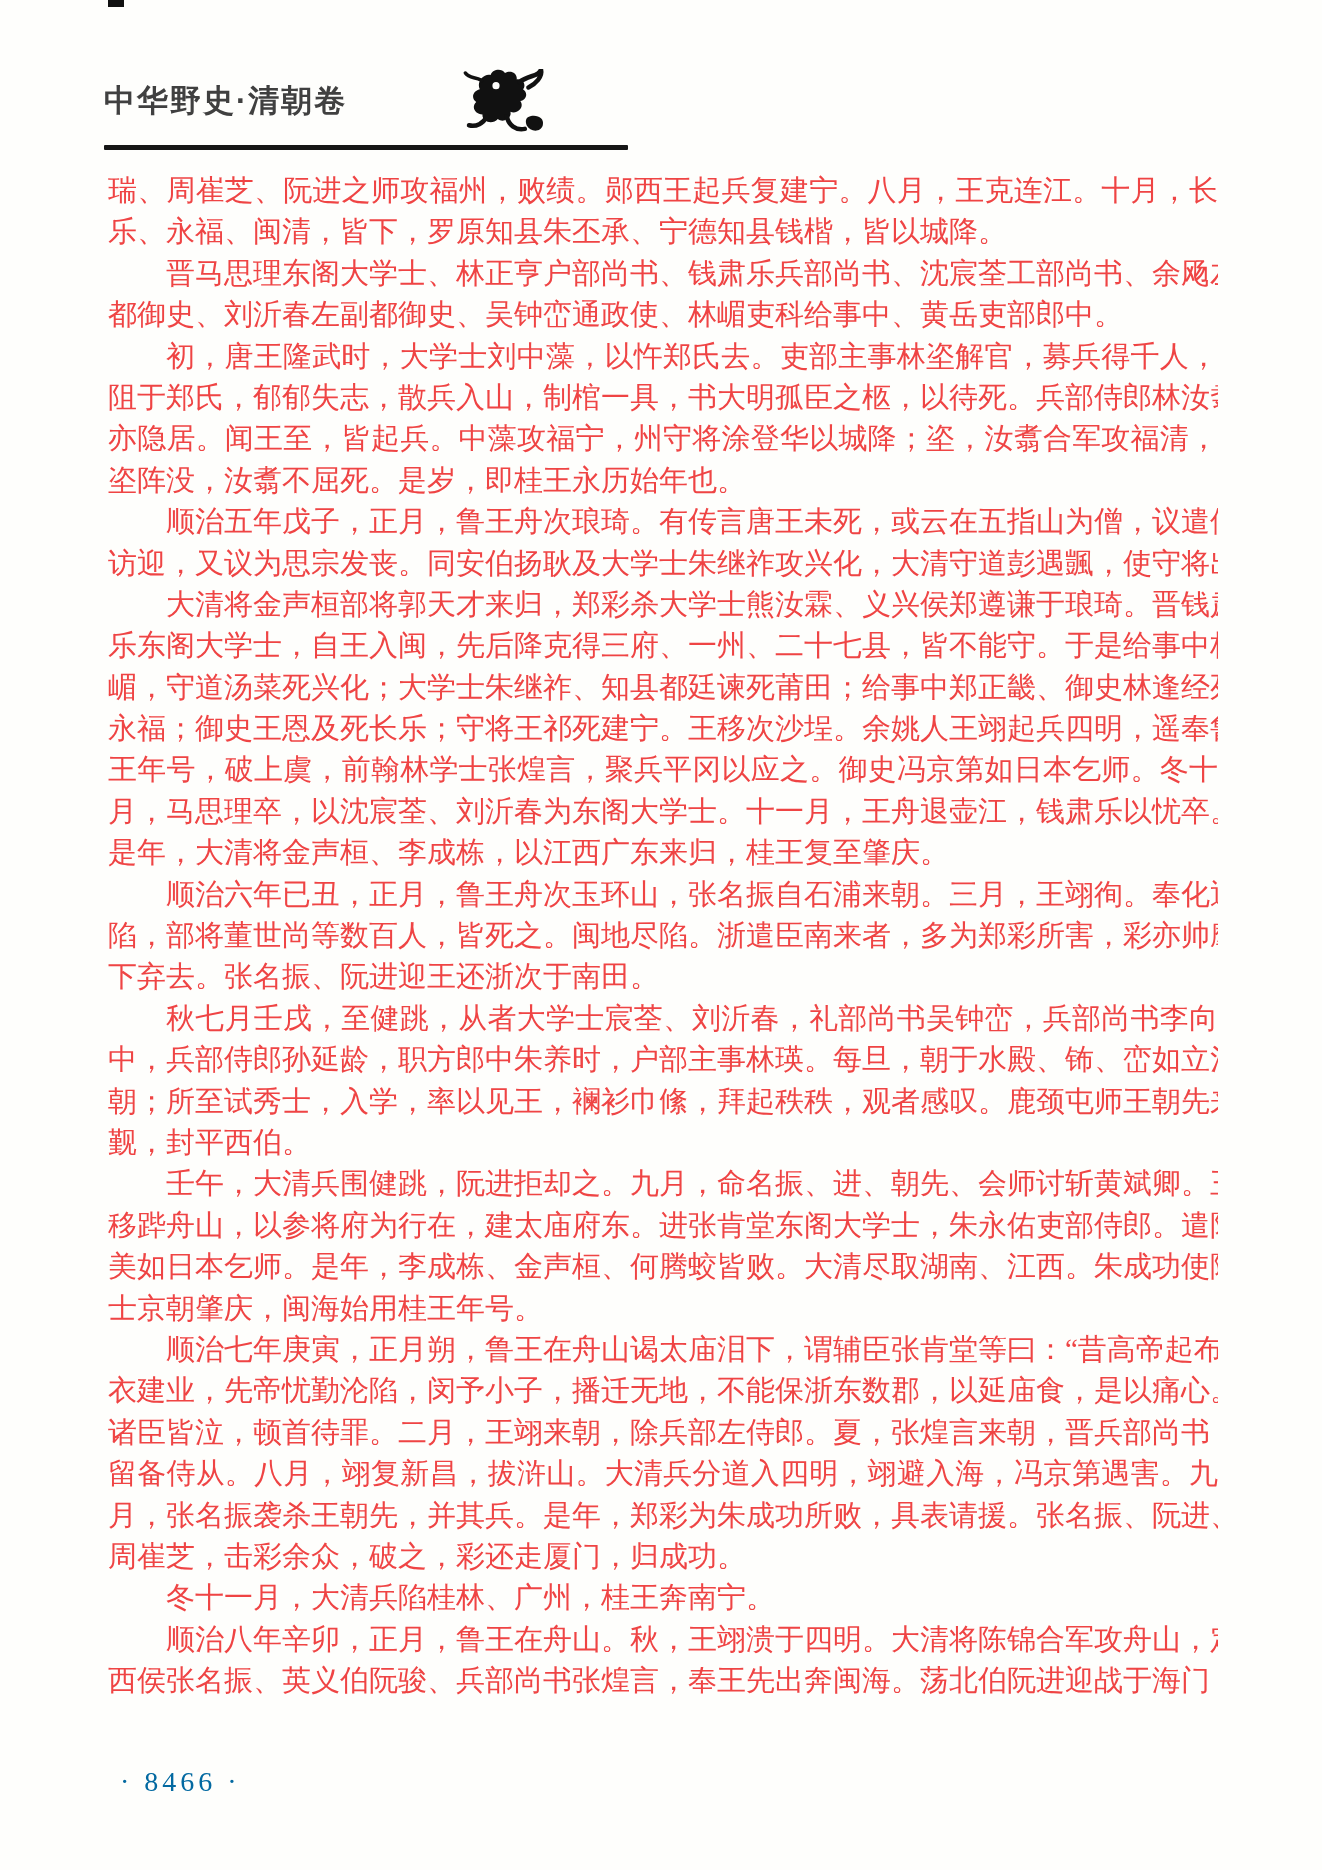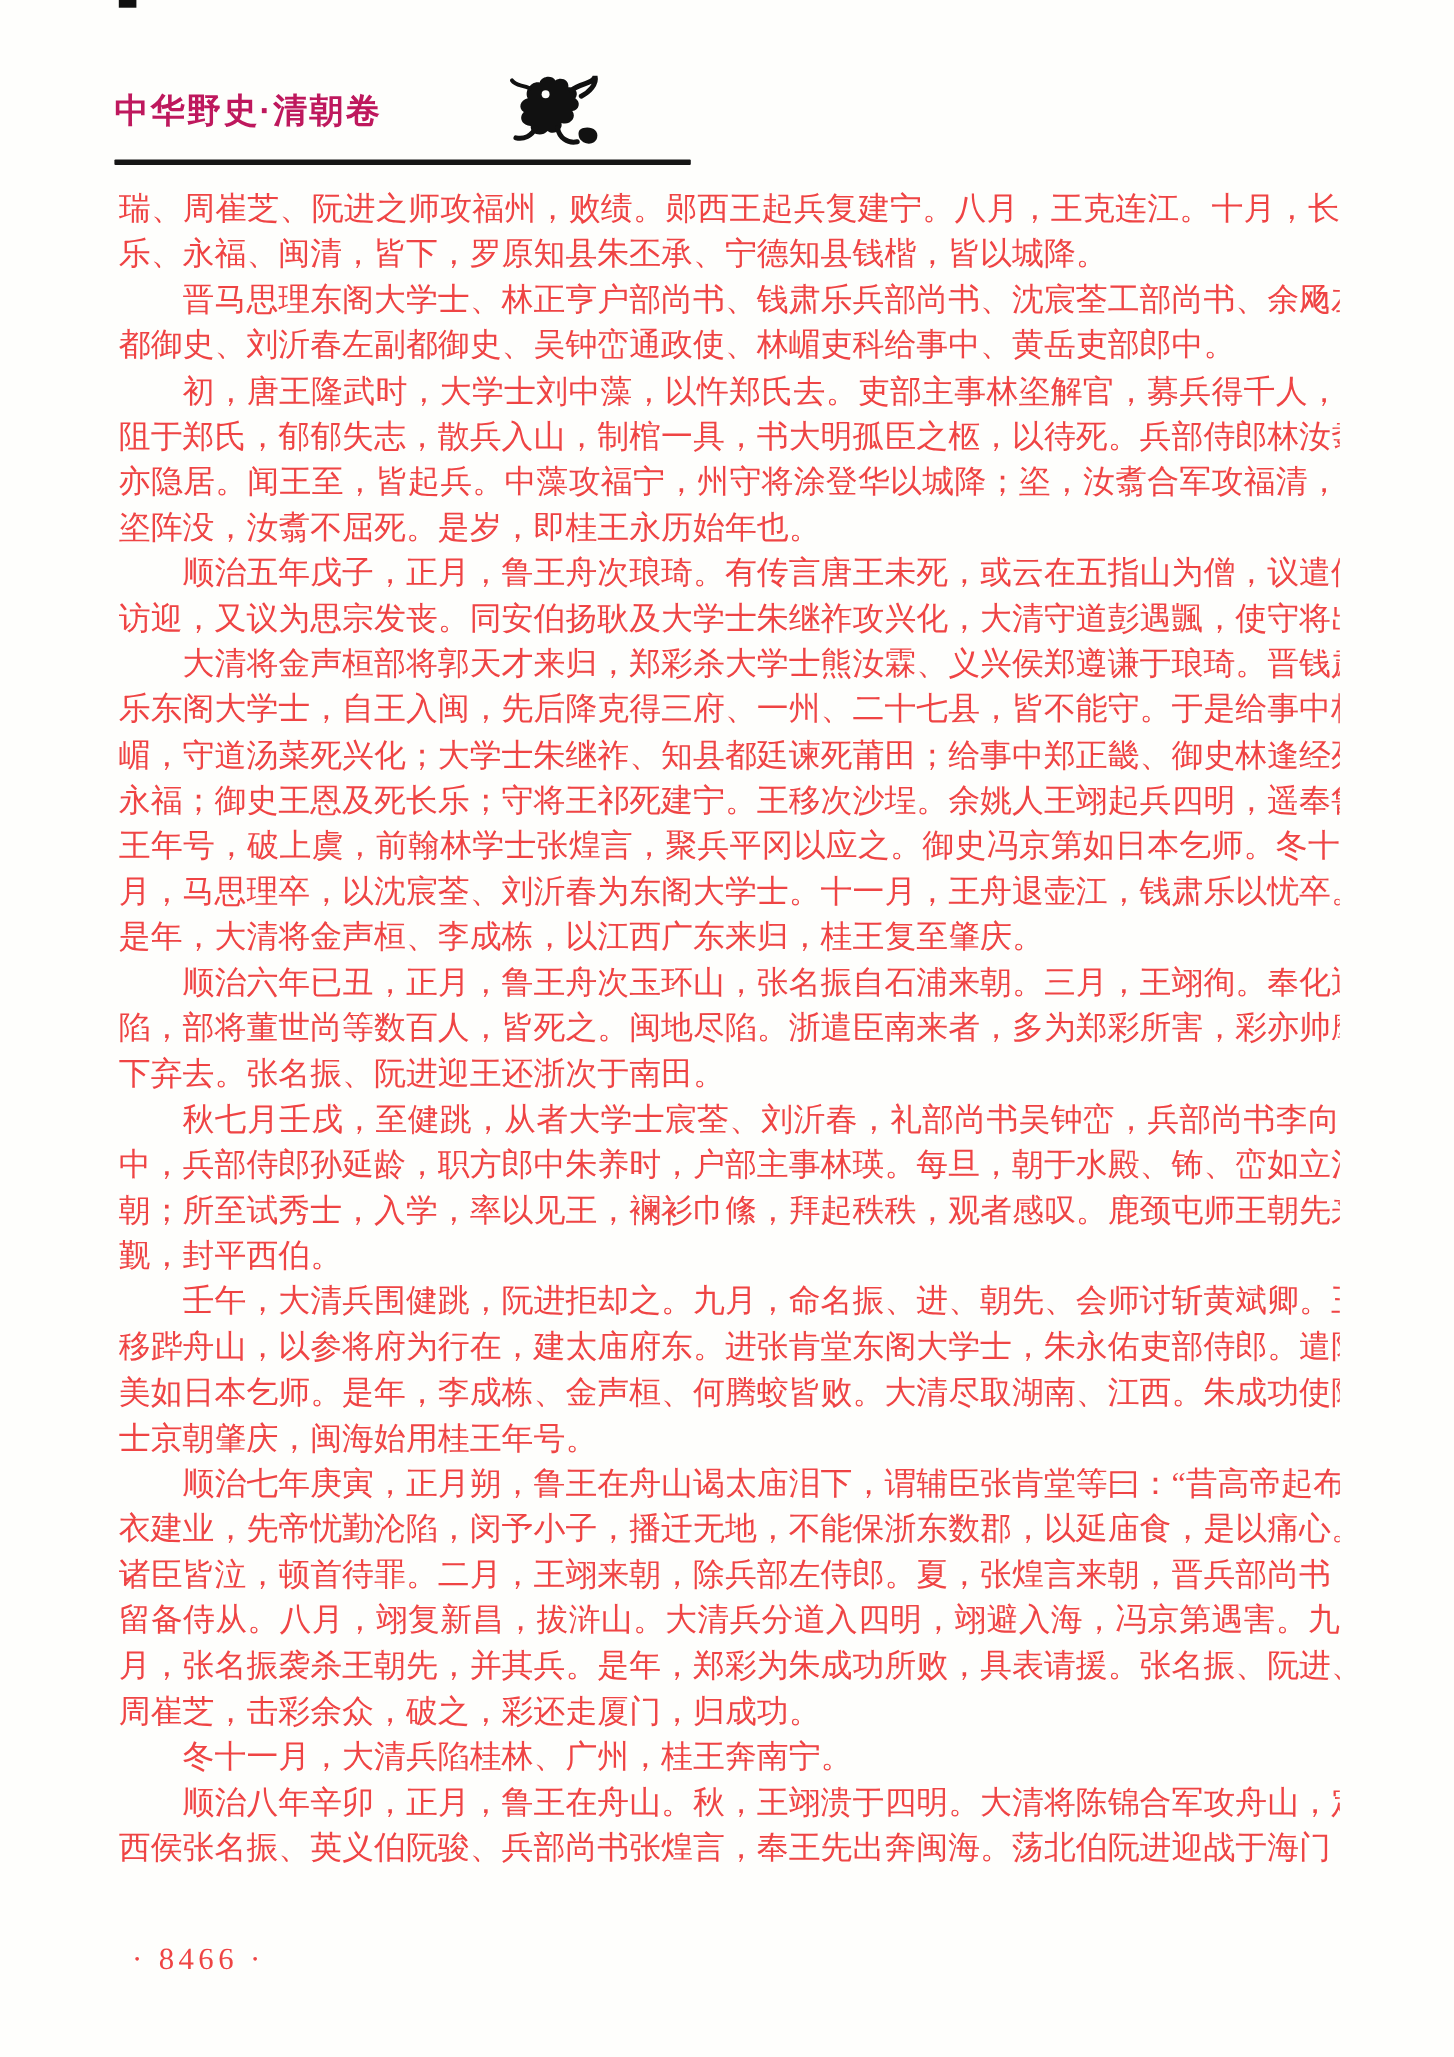--- a/index.html
+++ b/index.html
@@ -12,21 +12,21 @@
     font-family:"Liberation Serif", serif;
     color:#151515;
   }
   .scan-artifact{
     position:absolute;background:#111;
   }
   .header-title{
     position:absolute;left:104px;top:80px;
     font-family:"Liberation Sans", sans-serif;
     font-weight:bold;font-size:31px;letter-spacing:2px;
-    color:#be185d;white-space:nowrap;
+    color:#404040;white-space:nowrap;
   }
   .emblem{
     position:absolute;left:460px;top:62px;width:90px;height:78px;
   }
   .header-rule{
     position:absolute;left:104px;top:145px;width:524px;height:5px;
     background:#161616;border-radius:1px;
   }
   .body-text{
     position:absolute;left:108px;top:170px;width:1110px;
@@ -44,21 +44,21 @@
   .tline.end{
     text-align:center;
     -moz-text-align-last:left;
     text-align-last:left;
   }
   .tline.indent{
     padding-left:58px;
   }
   .page-number{
     position:absolute;left:120px;top:1766px;
-    font-size:28px;letter-spacing:4px;color:#ef4444;
+    font-size:28px;letter-spacing:4px;color:#0369a1;
     font-family:"Liberation Serif", serif;
     white-space:nowrap;
   }
 </style>
 </head>
 <body>
 
 <div class="page">
 
   <div class="scan-artifact" style="left:108px;top:0;width:16px;height:7px;"></div>

